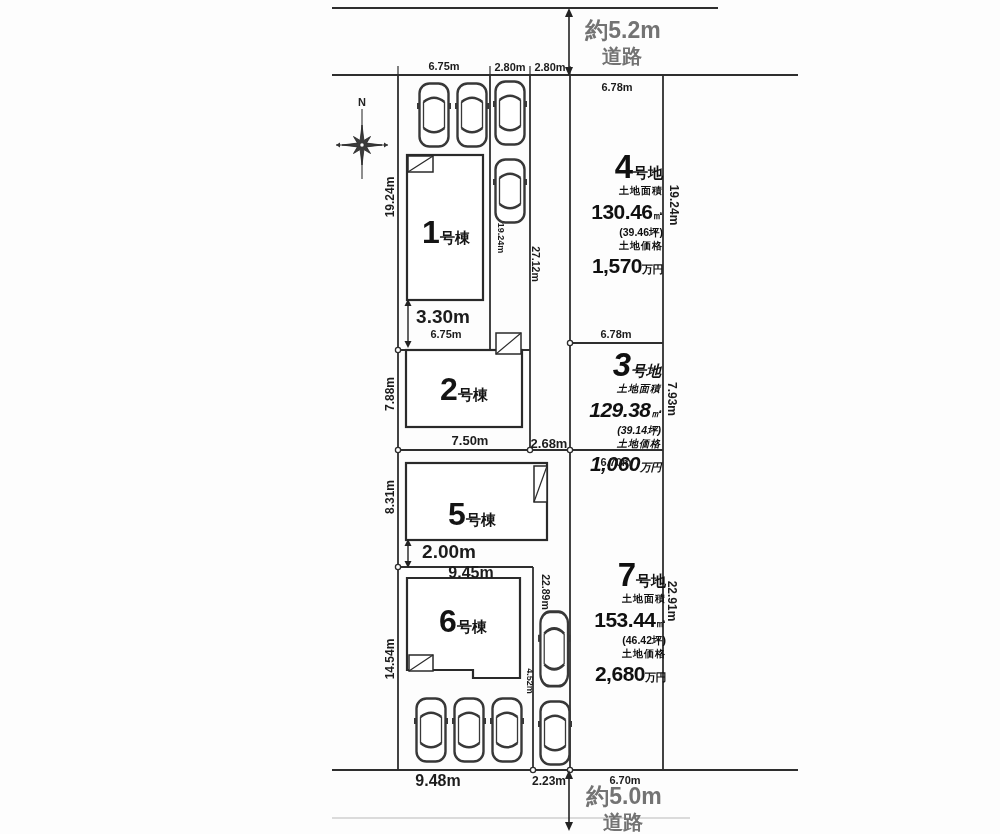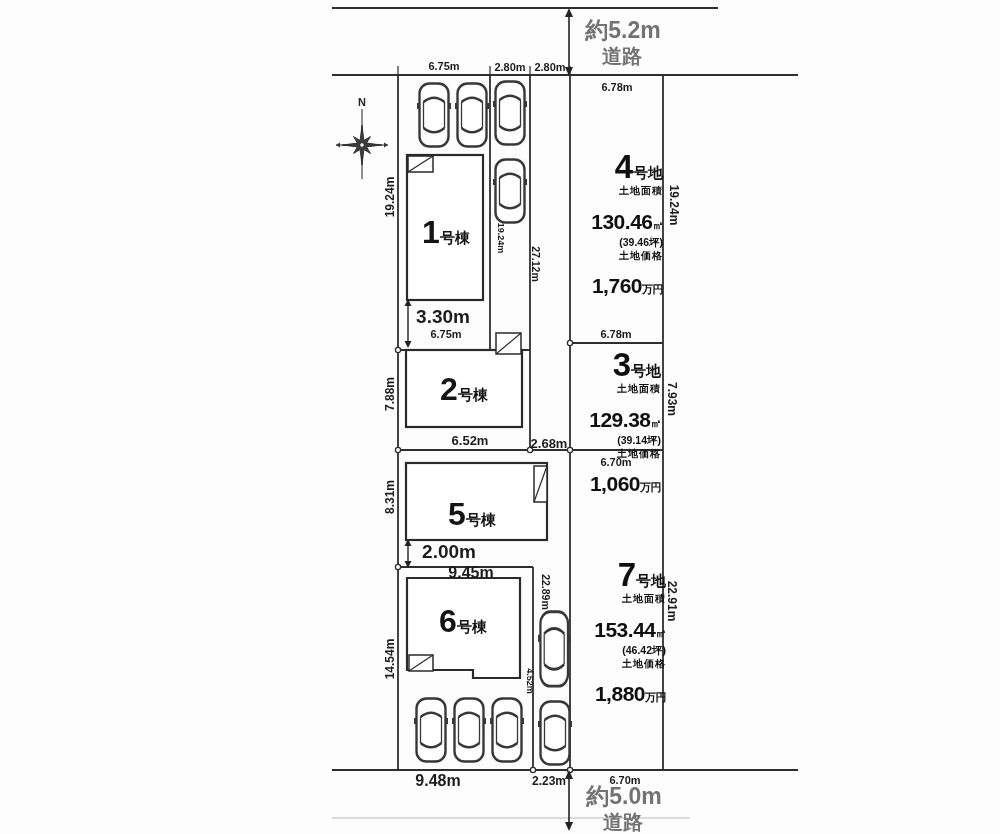--- a/index.html
+++ b/index.html
@@ -13,21 +13,21 @@
   .dim.big{font-size:19px;}
   .road-label{position:absolute;transform:translate(-50%,-50%);font-weight:bold;font-size:23px;
               color:#737373;white-space:nowrap;}
   .road-label.sub{font-size:20px;}
   .lot-block{position:absolute;display:flex;flex-direction:column;align-items:flex-end;
              text-align:center;color:#101010;line-height:1.05;}
   .lot-title{line-height:1;}
   .lot-num{font-size:33px;font-weight:bold;}
   .lot-suf{font-size:15px;font-weight:bold;}
   .lot-small{font-size:10px;font-weight:bold;margin-top:3px;letter-spacing:1px;}
-  .lot-big{font-size:21px;font-weight:bold;margin-top:14px;letter-spacing:-0.5px;}
+  .lot-big{font-size:21px;font-weight:bold;margin-top:4px;letter-spacing:-0.5px;}
   .lot-unit{font-size:11px;font-weight:bold;}
   .lot-tsubo{font-size:10.5px;font-weight:bold;margin-top:4px;}
   .bldg-label{position:absolute;text-align:center;color:#141414;white-space:nowrap;
               transform:translate(-50%,-50%);line-height:1;}
   .b-num{font-size:32px;font-weight:bold;}
   .b-suf{font-size:15px;font-weight:bold;}
   .north{position:absolute;transform:translate(-50%,-50%);font-size:11px;font-weight:bold;color:#222;}
 </style>
 </head>
 <body>
@@ -164,60 +164,60 @@
   <div class="bldg-label" style="left:463px;top:621px;">
     <span class="b-num">6</span><span class="b-suf">号棟</span>
   </div>
 
   <div class="lot-block" style="left:567px;top:150px;width:96px;">
     <div class="lot-title"><span class="lot-num">4</span><span class="lot-suf">号地</span></div>
     <div class="lot-small">土地面積</div>
     <div class="lot-big"><span>130.46</span><span class="lot-unit">㎡</span></div>
     <div class="lot-tsubo">(39.46坪)</div>
     <div class="lot-small">土地価格</div>
-    <div class="lot-big"><span>1,760</span><span class="lot-unit">万円</span></div>
-  </div>
-
-  <div class="lot-block" style="left:565px;top:348px;width:96px;">
+    <div class="lot-big"><span>1,570</span><span class="lot-unit">万円</span></div>
+  </div>
+
+  <div class="lot-block" style="left:565px;top:348px;width:96px;font-style:italic;">
     <div class="lot-title"><span class="lot-num">3</span><span class="lot-suf">号地</span></div>
     <div class="lot-small">土地面積</div>
     <div class="lot-big"><span>129.38</span><span class="lot-unit">㎡</span></div>
     <div class="lot-tsubo">(39.14坪)</div>
     <div class="lot-small">土地価格</div>
     <div class="lot-big"><span>1,060</span><span class="lot-unit">万円</span></div>
   </div>
 
   <div class="lot-block" style="left:570px;top:558px;width:96px;">
     <div class="lot-title"><span class="lot-num">7</span><span class="lot-suf">号地</span></div>
     <div class="lot-small">土地面積</div>
     <div class="lot-big"><span>153.44</span><span class="lot-unit">㎡</span></div>
     <div class="lot-tsubo">(46.42坪)</div>
     <div class="lot-small">土地価格</div>
-    <div class="lot-big"><span>1,880</span><span class="lot-unit">万円</span></div>
+    <div class="lot-big"><span>2,680</span><span class="lot-unit">万円</span></div>
   </div>
 
   <span class="dim" style="left:444px;top:66px;">6.75m</span>
   <span class="dim" style="left:510px;top:67px;">2.80m</span>
   <span class="dim" style="left:550px;top:67px;">2.80m</span>
   <span class="dim" style="left:617px;top:87px;">6.78m</span>
   <span class="dim" style="left:616px;top:334px;">6.78m</span>
   <span class="dim rot" style="left:674px;top:205px;font-size:12px;">19.24m</span>
   <span class="dim rot" style="left:672px;top:399px;font-size:12px;">7.93m</span>
   <span class="dim" style="left:616px;top:462px;">6.70m</span>
   <span class="dim rot" style="left:672px;top:601px;font-size:12px;">22.91m</span>
   <span class="dim" style="left:625px;top:780px;">6.70m</span>
   <span class="dim" style="left:438px;top:781px;font-size:16px;">9.48m</span>
   <span class="dim" style="left:549px;top:781px;font-size:12px;">2.23m</span>
   <span class="dim rotl" style="left:390px;top:197px;font-size:12px;">19.24m</span>
   <span class="dim rotl" style="left:390px;top:394px;font-size:12px;">7.88m</span>
   <span class="dim rotl" style="left:390px;top:497px;font-size:12px;">8.31m</span>
   <span class="dim rotl" style="left:390px;top:659px;font-size:12px;">14.54m</span>
   <span class="dim big" style="left:443px;top:317px;">3.30m</span>
   <span class="dim" style="left:446px;top:334px;">6.75m</span>
-  <span class="dim" style="left:470px;top:440px;font-size:13px;">6.52m</span>
+  <span class="dim" style="left:470px;top:440px;font-size:13px;">7.50m</span>
   <span class="dim" style="left:549px;top:443px;font-size:13px;">2.68m</span>
   <span class="dim big" style="left:449px;top:552px;">2.00m</span>
   <span class="dim" style="left:471px;top:573px;font-size:16px;">9.45m</span>
   <span class="dim rot" style="left:501px;top:238px;font-size:9px;">19.24m</span>
   <span class="dim rot" style="left:536px;top:264px;font-size:10.5px;">27.12m</span>
   <span class="dim rot" style="left:546px;top:592px;font-size:10.5px;">22.89m</span>
   <span class="dim rot" style="left:530px;top:681px;font-size:9px;">4.52m</span>
 
 </div>
 

